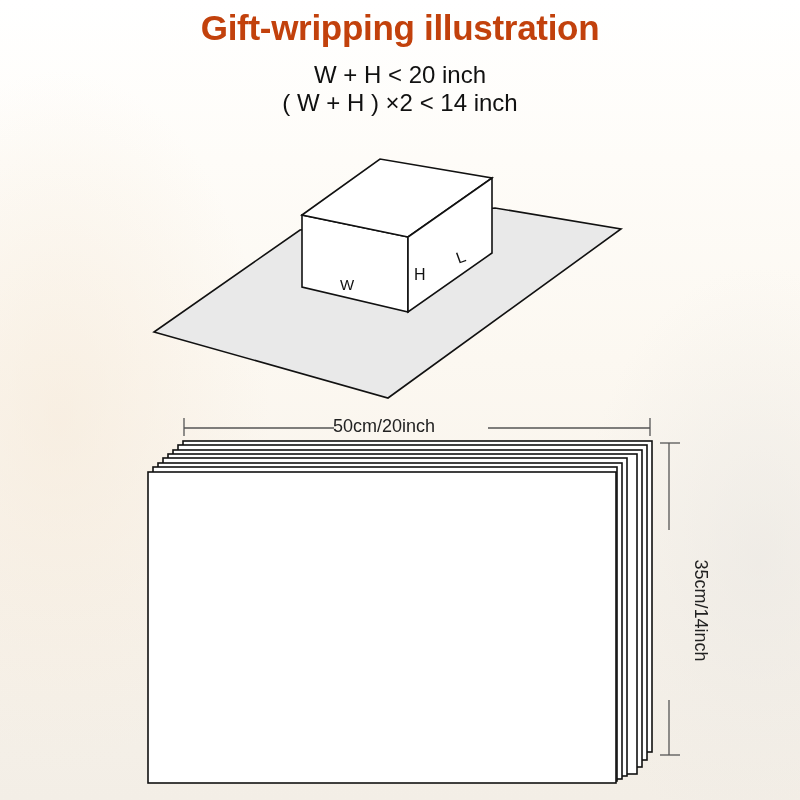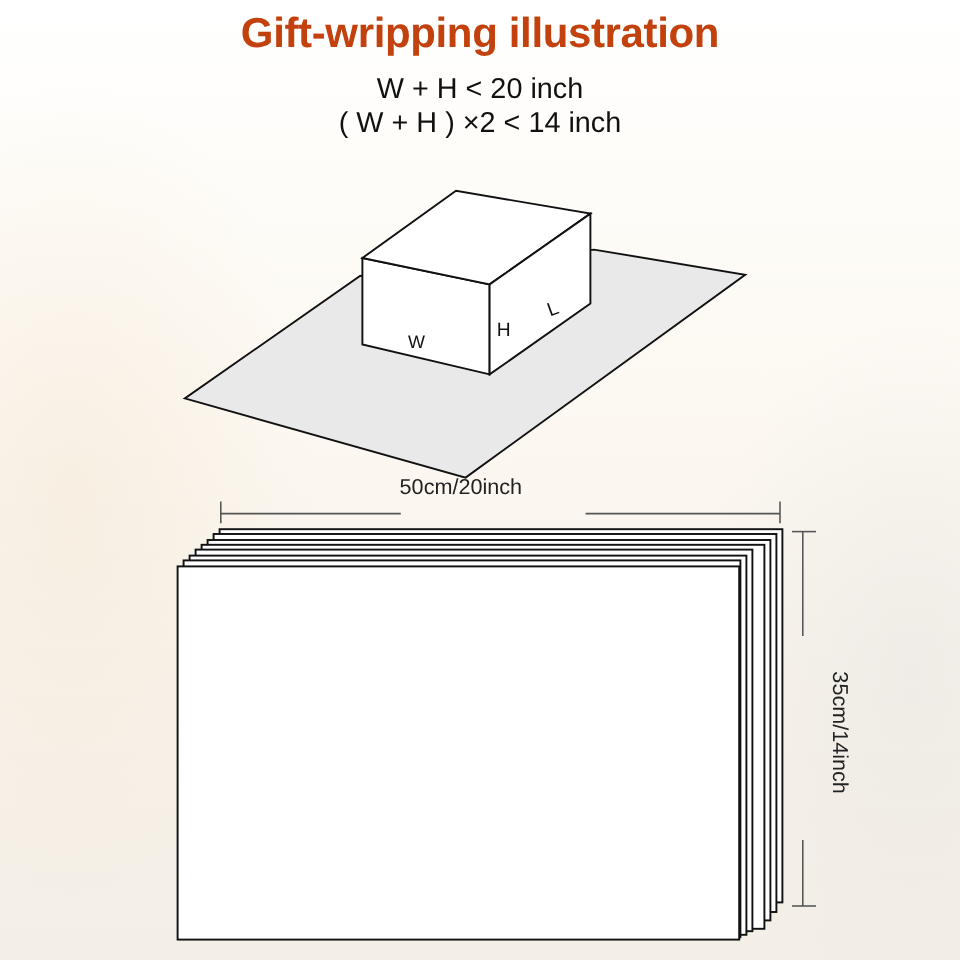--- a/index.html
+++ b/index.html
@@ -23,21 +23,21 @@
     position: absolute; left: 0; right: 0; text-align: center;
     font-size: 24px; color: #111;
   }
   .formula.f1 { top: 61px; }
   .formula.f2 { top: 89px; }
   svg.diagram { position: absolute; left: 0; top: 0; }
   .dim-label {
     position: absolute; font-size: 18px; color: #222; background: transparent;
     white-space: nowrap;
   }
-  .dim-w { left: 333px; top: 396px; }
+  .dim-w { left: 333px; top: 416px; }
   .dim-h {
     left: 630px; top: 600px; transform: rotate(90deg); transform-origin: center;
     width: 140px; text-align: center;
   }
 </style>
 </head>
 <body>
 
 <div class="bg-haze"></div>
 

